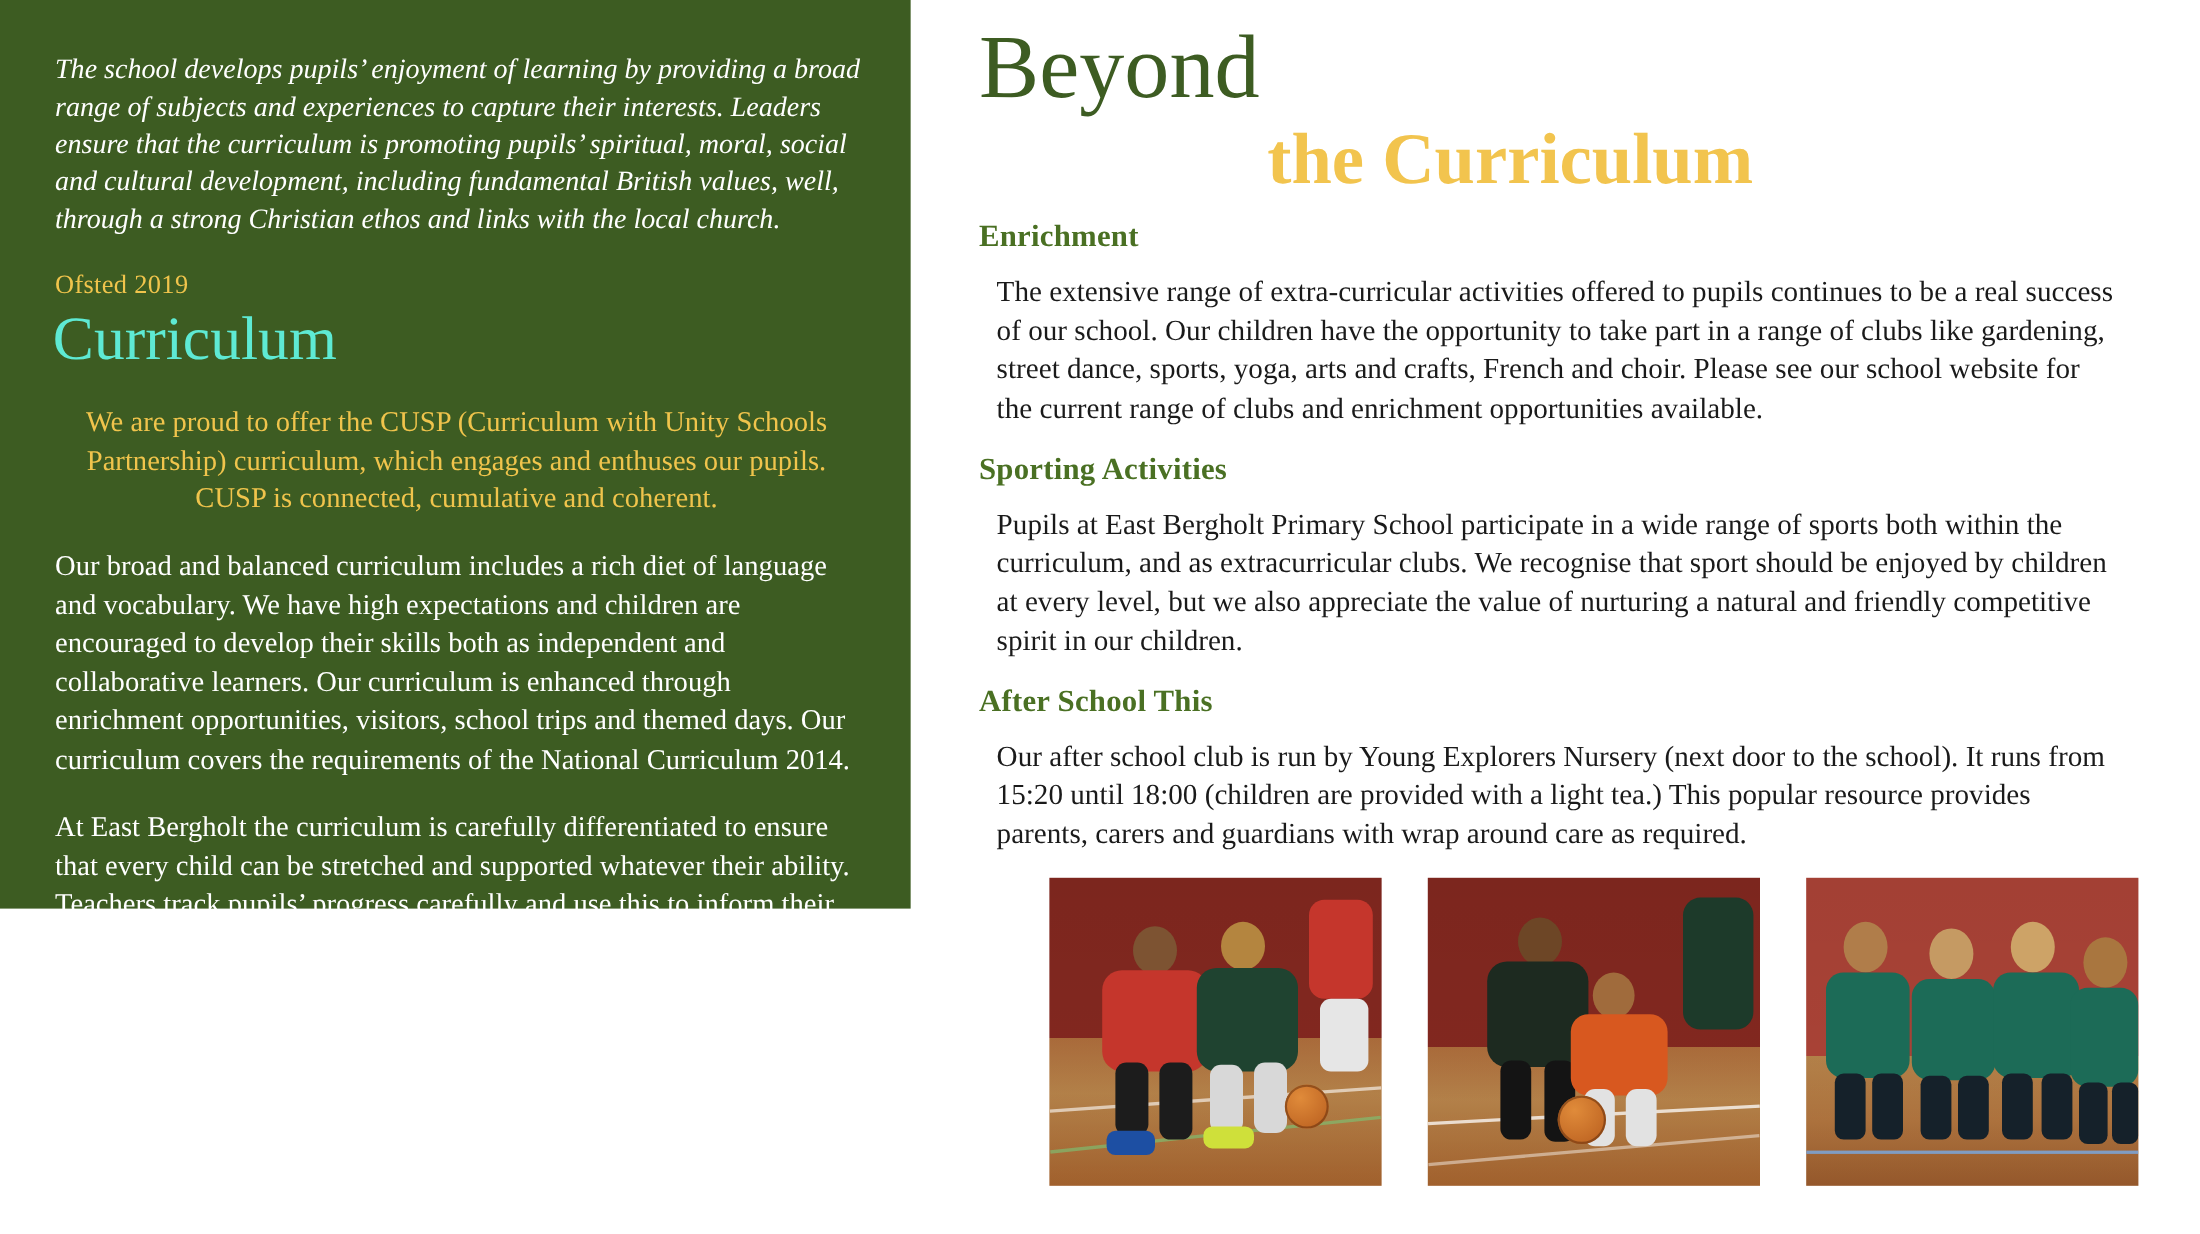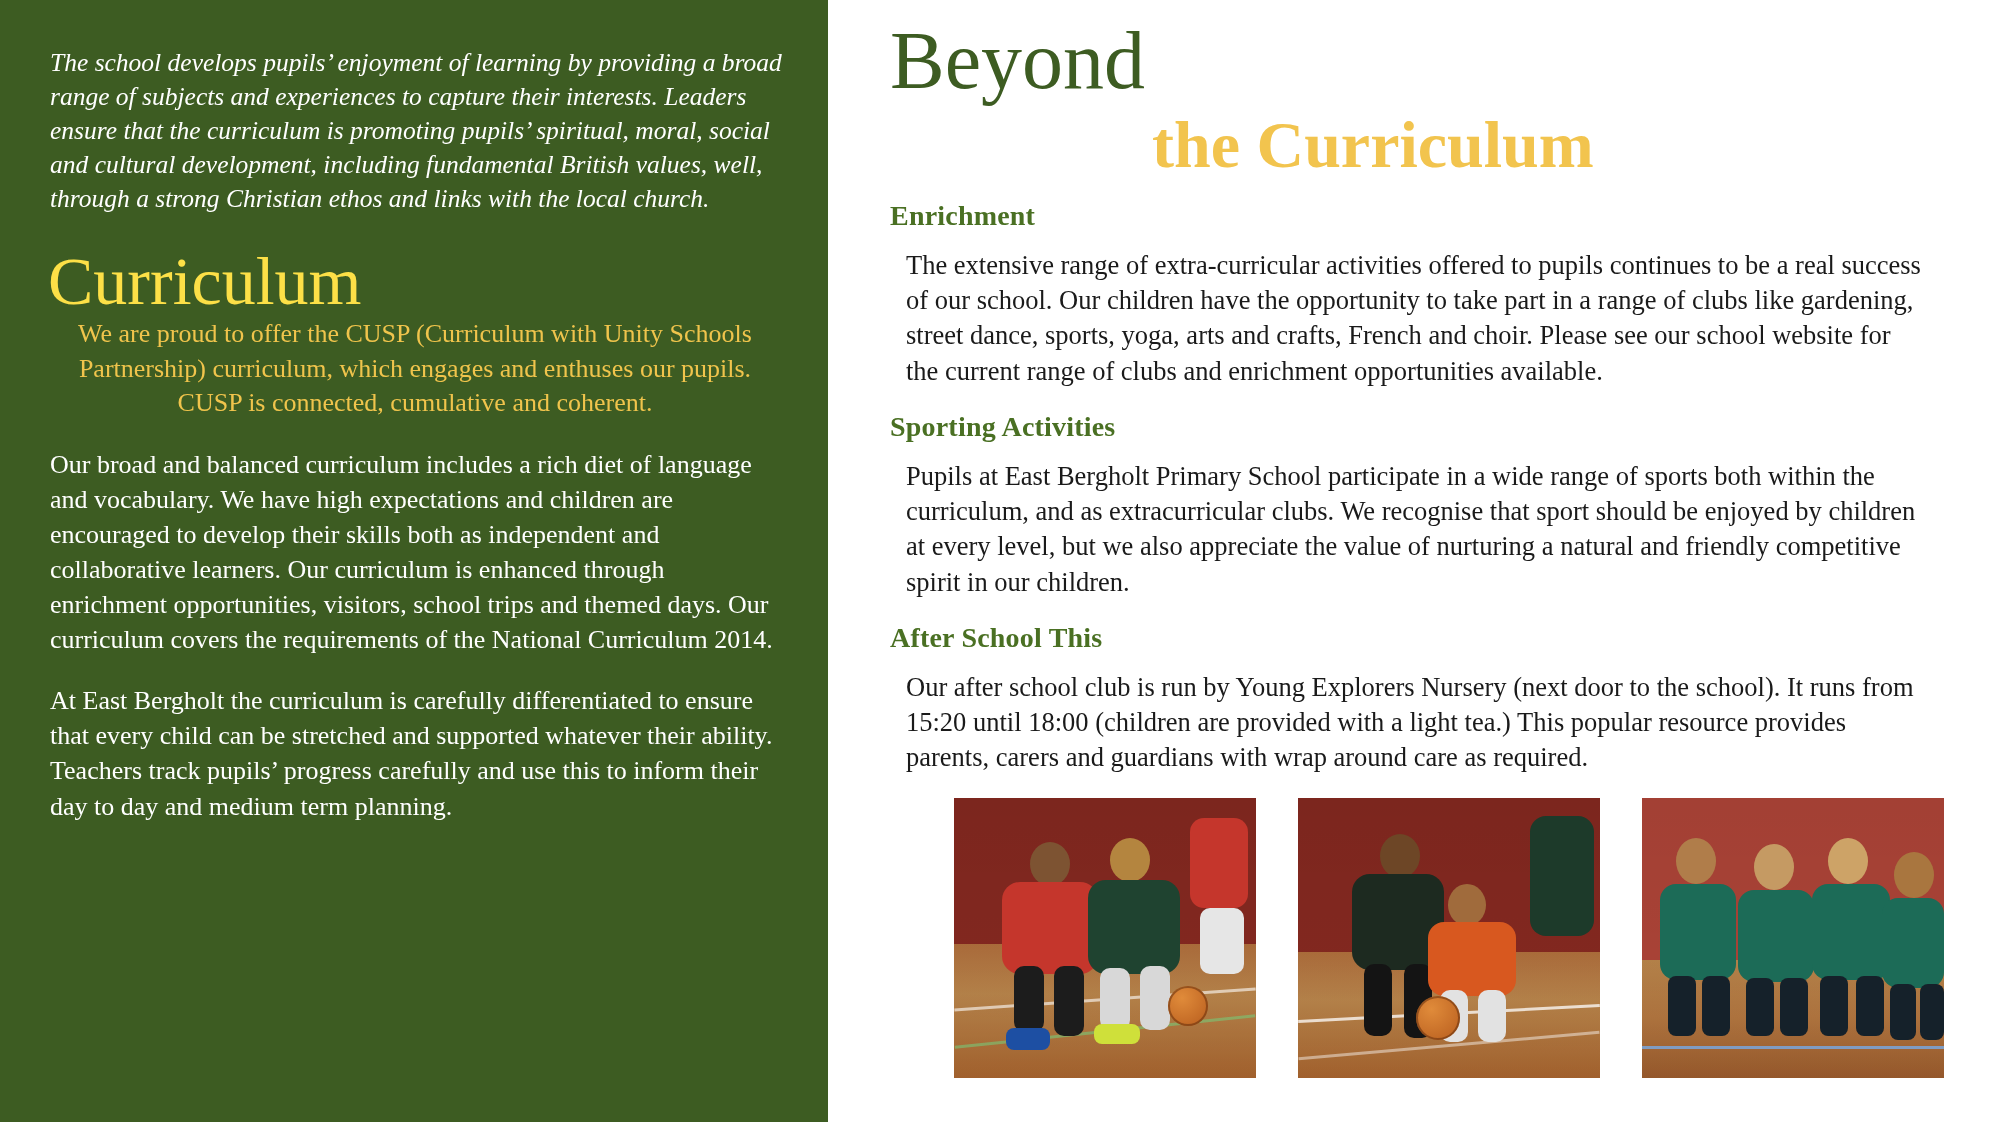--- a/index.html
+++ b/index.html
@@ -16,21 +16,21 @@
   .page {
     position: relative;
     width: 2000px;
     height: 1122px;
     display: flex;
   }
 
   
   .left-panel {
     width: 840px;
-    height: 1122px;
+    height: 826px;
     background: #3d5c22;
     box-sizing: border-box;
     padding: 46px 44px 0 50px;
     color: #ffffff;
     position: relative;
   }
   .ofsted-quote {
     font-style: italic;
     font-size: 25.5px;
     line-height: 1.33;
@@ -38,24 +38,24 @@
     margin: 0 0 30px 0;
     max-width: 740px;
   }
   .ofsted-source {
     font-size: 24px;
     color: #f0c44c;
     margin: 0 0 6px 0;
     letter-spacing: 0.3px;
   }
   .curriculum-title {
-    font-size: 68px;
+    font-size: 56px;
     line-height: 1.05;
-    color: #fde047;
-    margin: 4px 0 0 -2px;
+    color: #5eead4;
+    margin: 4px 0 30px -2px;
     font-weight: normal;
   }
   .cusp-para {
     font-size: 26px;
     line-height: 1.33;
     color: #f0c44c;
     margin: 0 0 26px 0;
     max-width: 730px;
     text-align: center;
   }
@@ -164,20 +164,21 @@
     background: rgba(255,255,255,0.75);
   }
 </style>
 </head>
 <body>
 
 <div class="page">
 
   <div class="left-panel">
     <p class="ofsted-quote">The school develops pupils’ enjoyment of learning by providing a broad range of subjects and experiences to capture their interests.  Leaders ensure that the curriculum is promoting pupils’ spiritual, moral, social and cultural development, including fundamental British values, well, through a strong Christian ethos and links with the local church.</p>
+    <p class="ofsted-source">Ofsted 2019</p>
     <h1 class="curriculum-title">Curriculum</h1>
     <p class="cusp-para">We are proud to offer the CUSP (Curriculum with Unity Schools Partnership) curriculum, which engages and enthuses our pupils.  CUSP is connected, cumulative and coherent.</p>
     <p class="body-para">Our broad and balanced curriculum includes a rich diet of language and vocabulary.  We have high expectations and children are encouraged to develop their skills both as independent and collaborative learners.  Our curriculum is enhanced through enrichment opportunities, visitors, school trips and themed days.  Our curriculum covers the requirements of the National Curriculum 2014.</p>
     <p class="body-para">At East Bergholt the curriculum is carefully differentiated to ensure that every child can be stretched and supported whatever their ability.  Teachers track pupils’ progress carefully and use this to inform their day to day and medium term planning.</p>
   </div>
 
   <div class="right-panel">
     <h1 class="head-beyond">Beyond</h1>
     <h2 class="head-curriculum">the Curriculum</h2>
 

